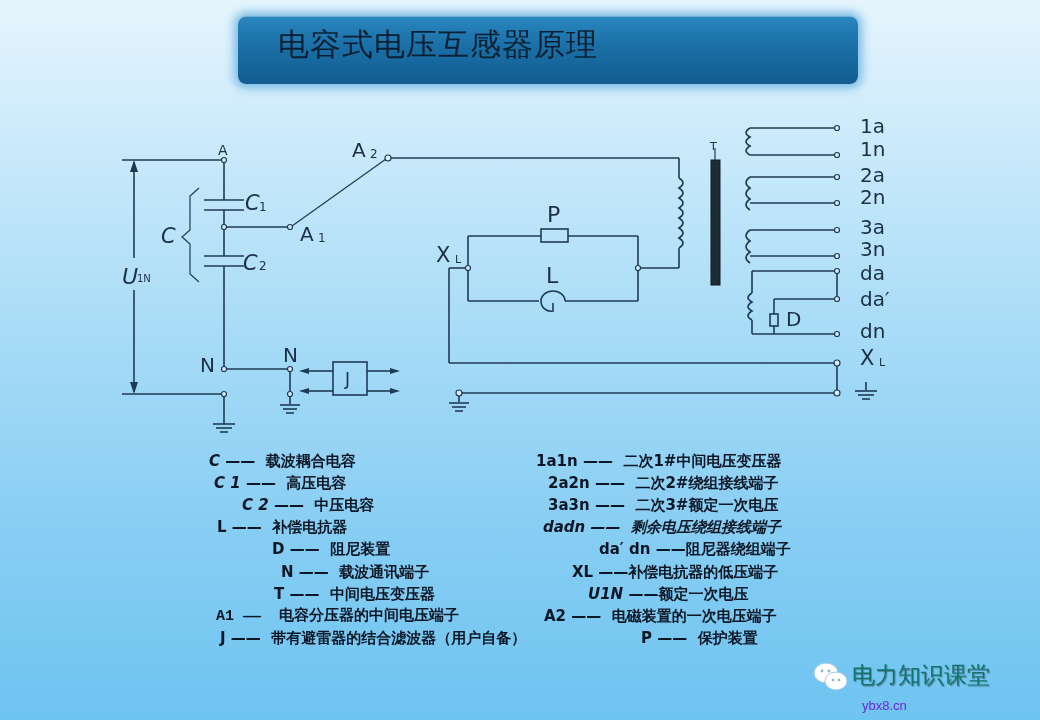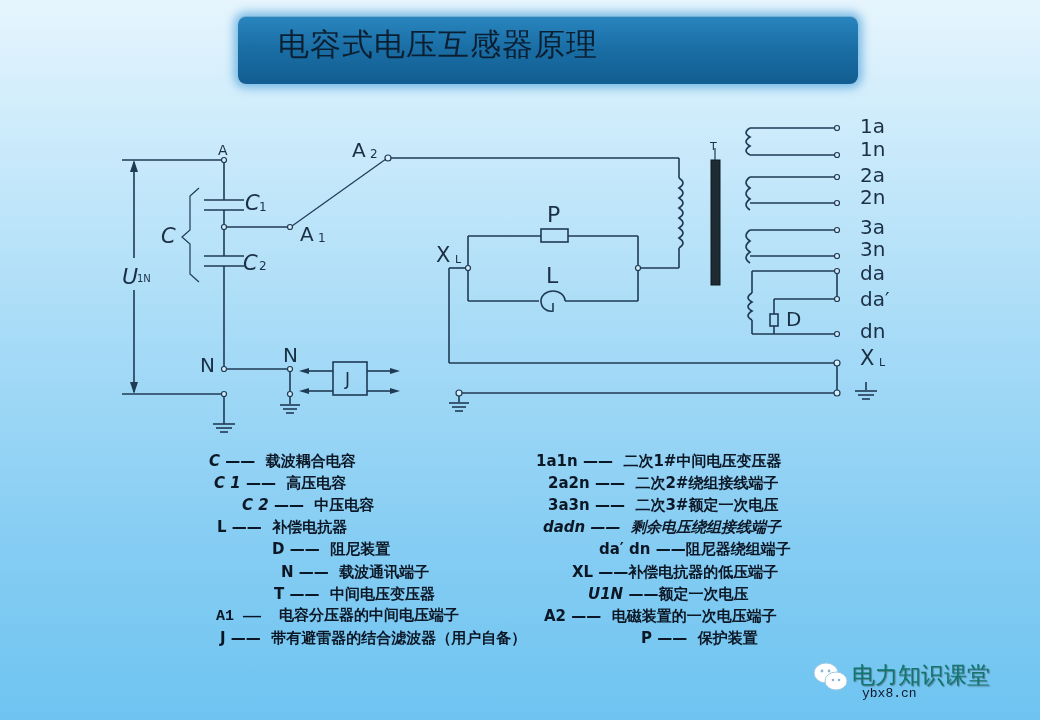--- a/index.html
+++ b/index.html
@@ -28,22 +28,22 @@
   .legend .row { position:absolute; white-space:nowrap; }
   .legend i { font-style:italic; }
   .brand {
     position:absolute; left:818px; top:660px; height:36px;
   }
   .brand-text {
     position:absolute; left:34px; top:0px; font-size:23px; color:#0f766e;
     text-shadow: 1px 1px 1px #5a7f98; white-space:nowrap;
   }
   .brand-url {
-    position:absolute; left:44px; top:26px; font-family:Liberation Mono, monospace;
-    font-size:13px; color:#0f172a; white-space:nowrap;
+    position:absolute; left:44px; top:38px; font-family:Liberation Sans, sans-serif;
+    font-size:13px; color:#6d28d9; white-space:nowrap;
   }
 </style>
 </head>
 <body>
 
 <div class="title-bar">
   <div class="title-text">电容式电压互感器原理</div>
 </div>
 
 <svg class="diagram" width="1040" height="450" viewBox="0 0 1040 450">

